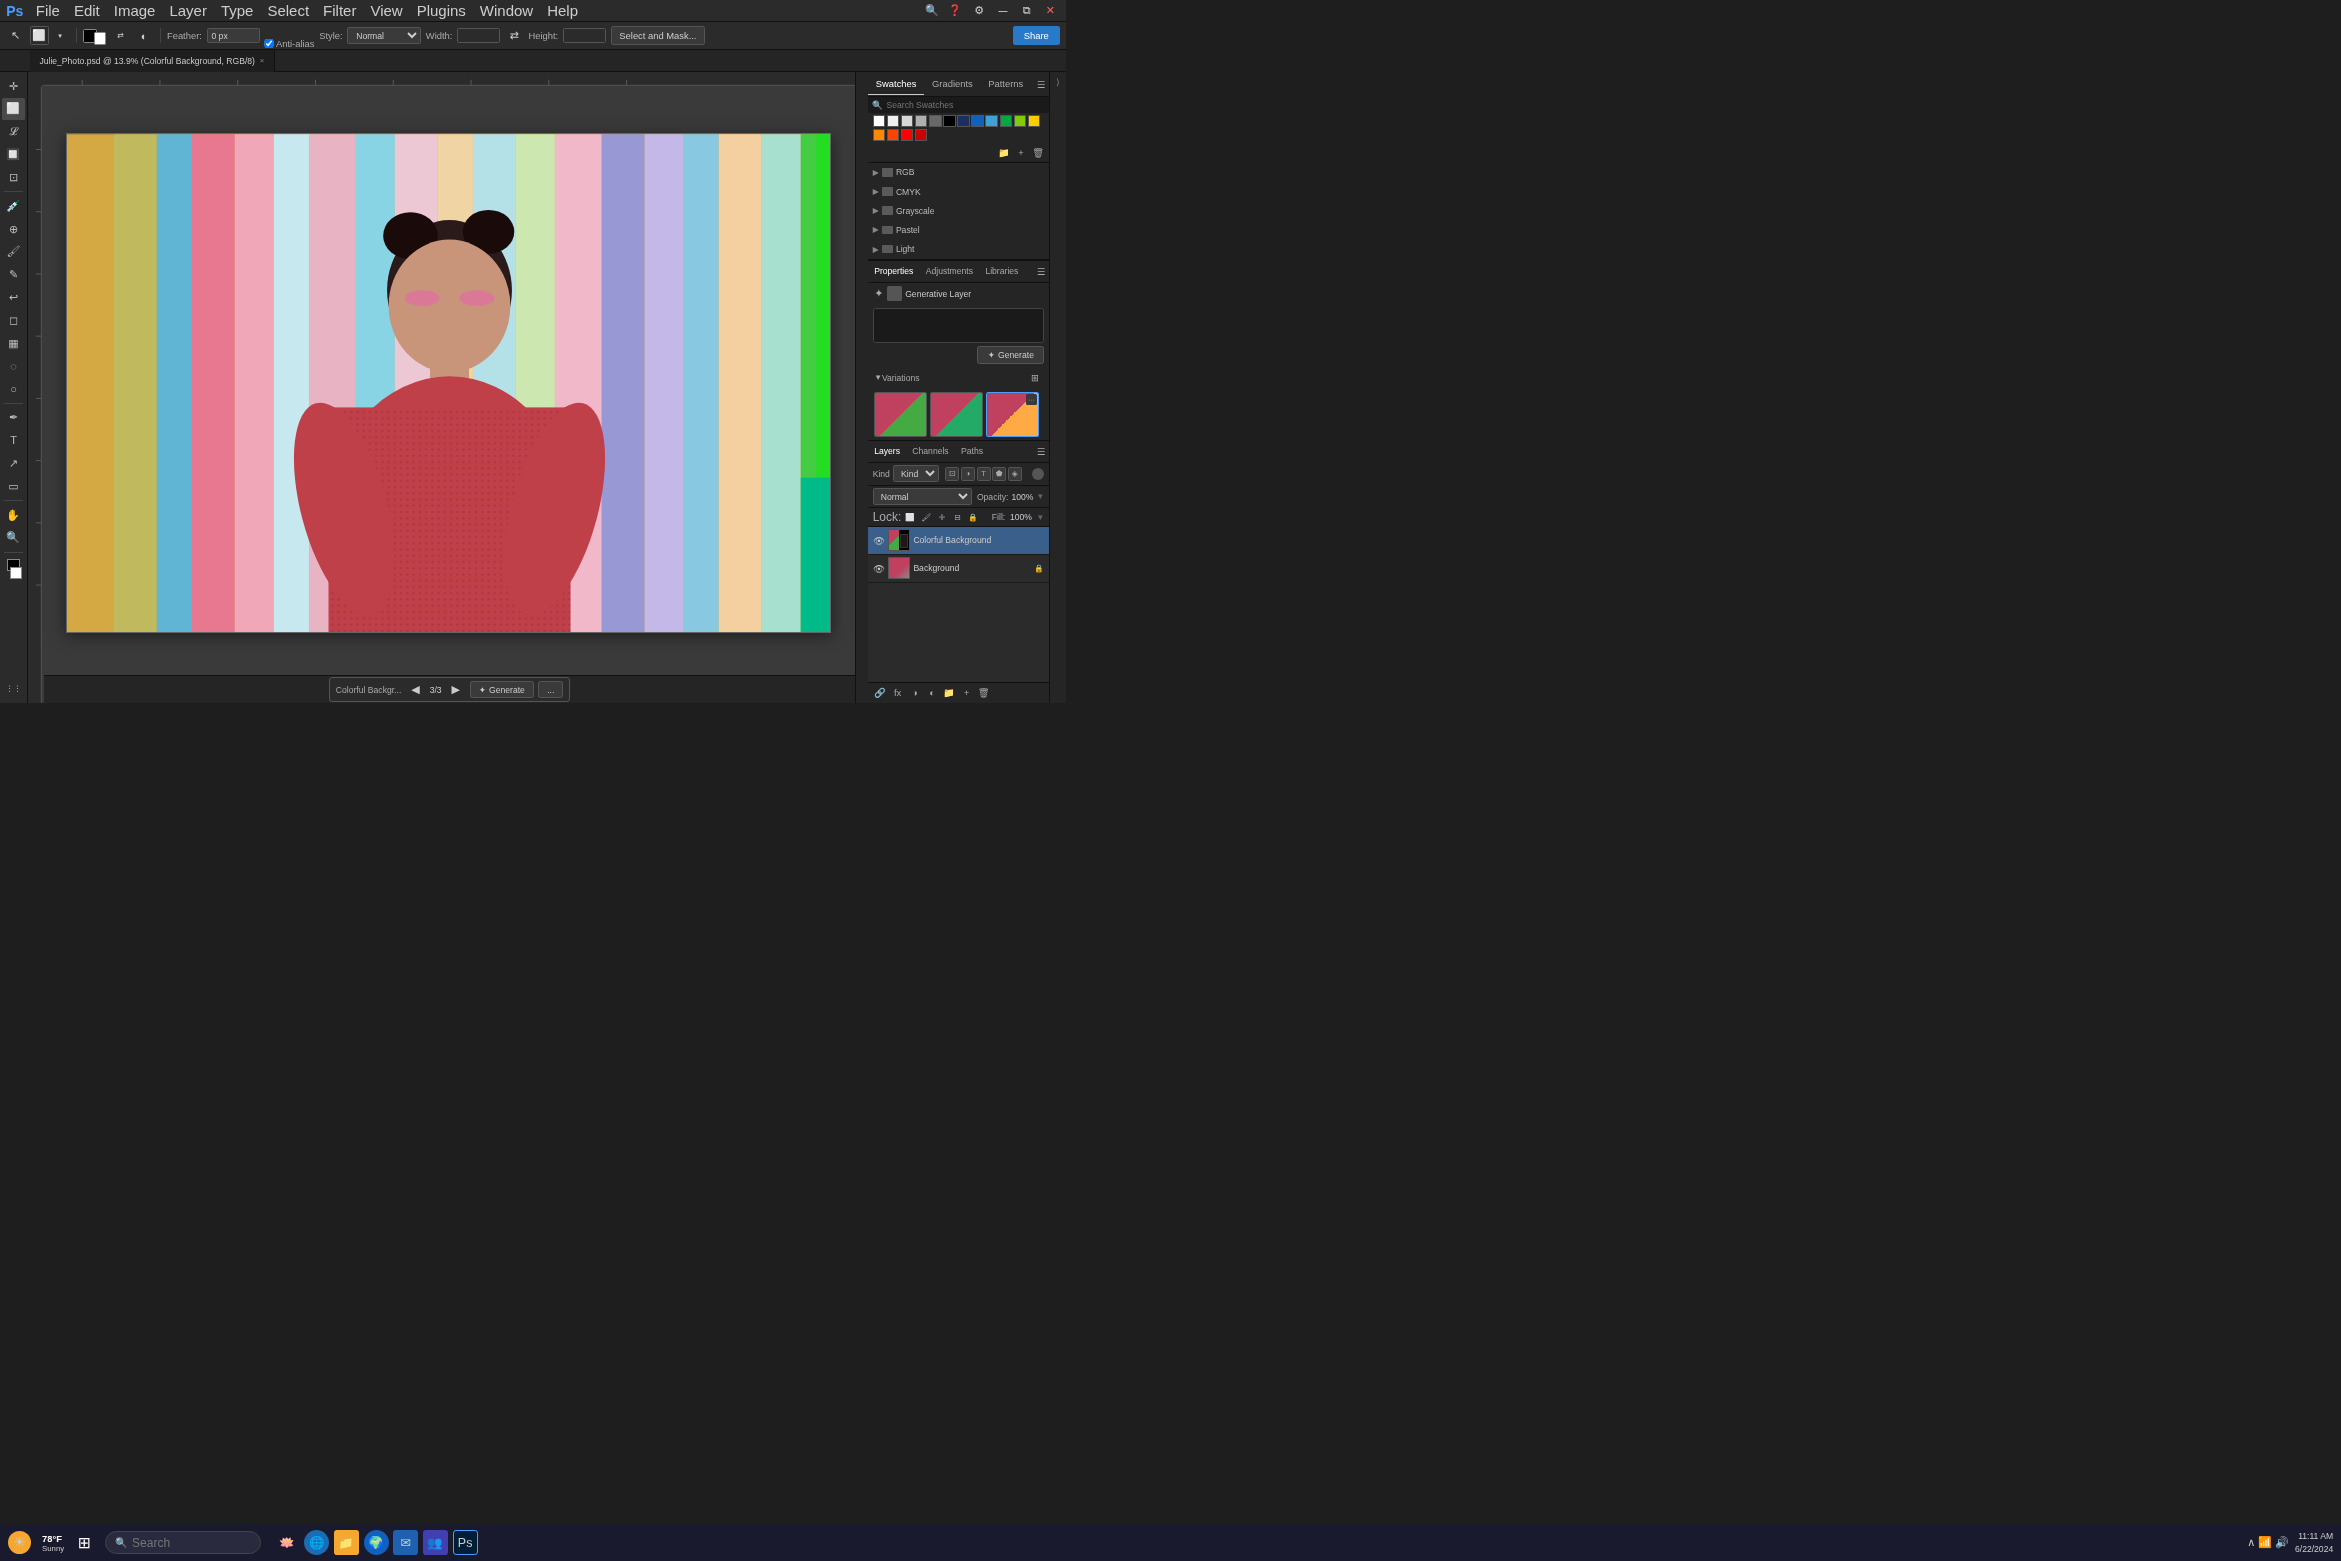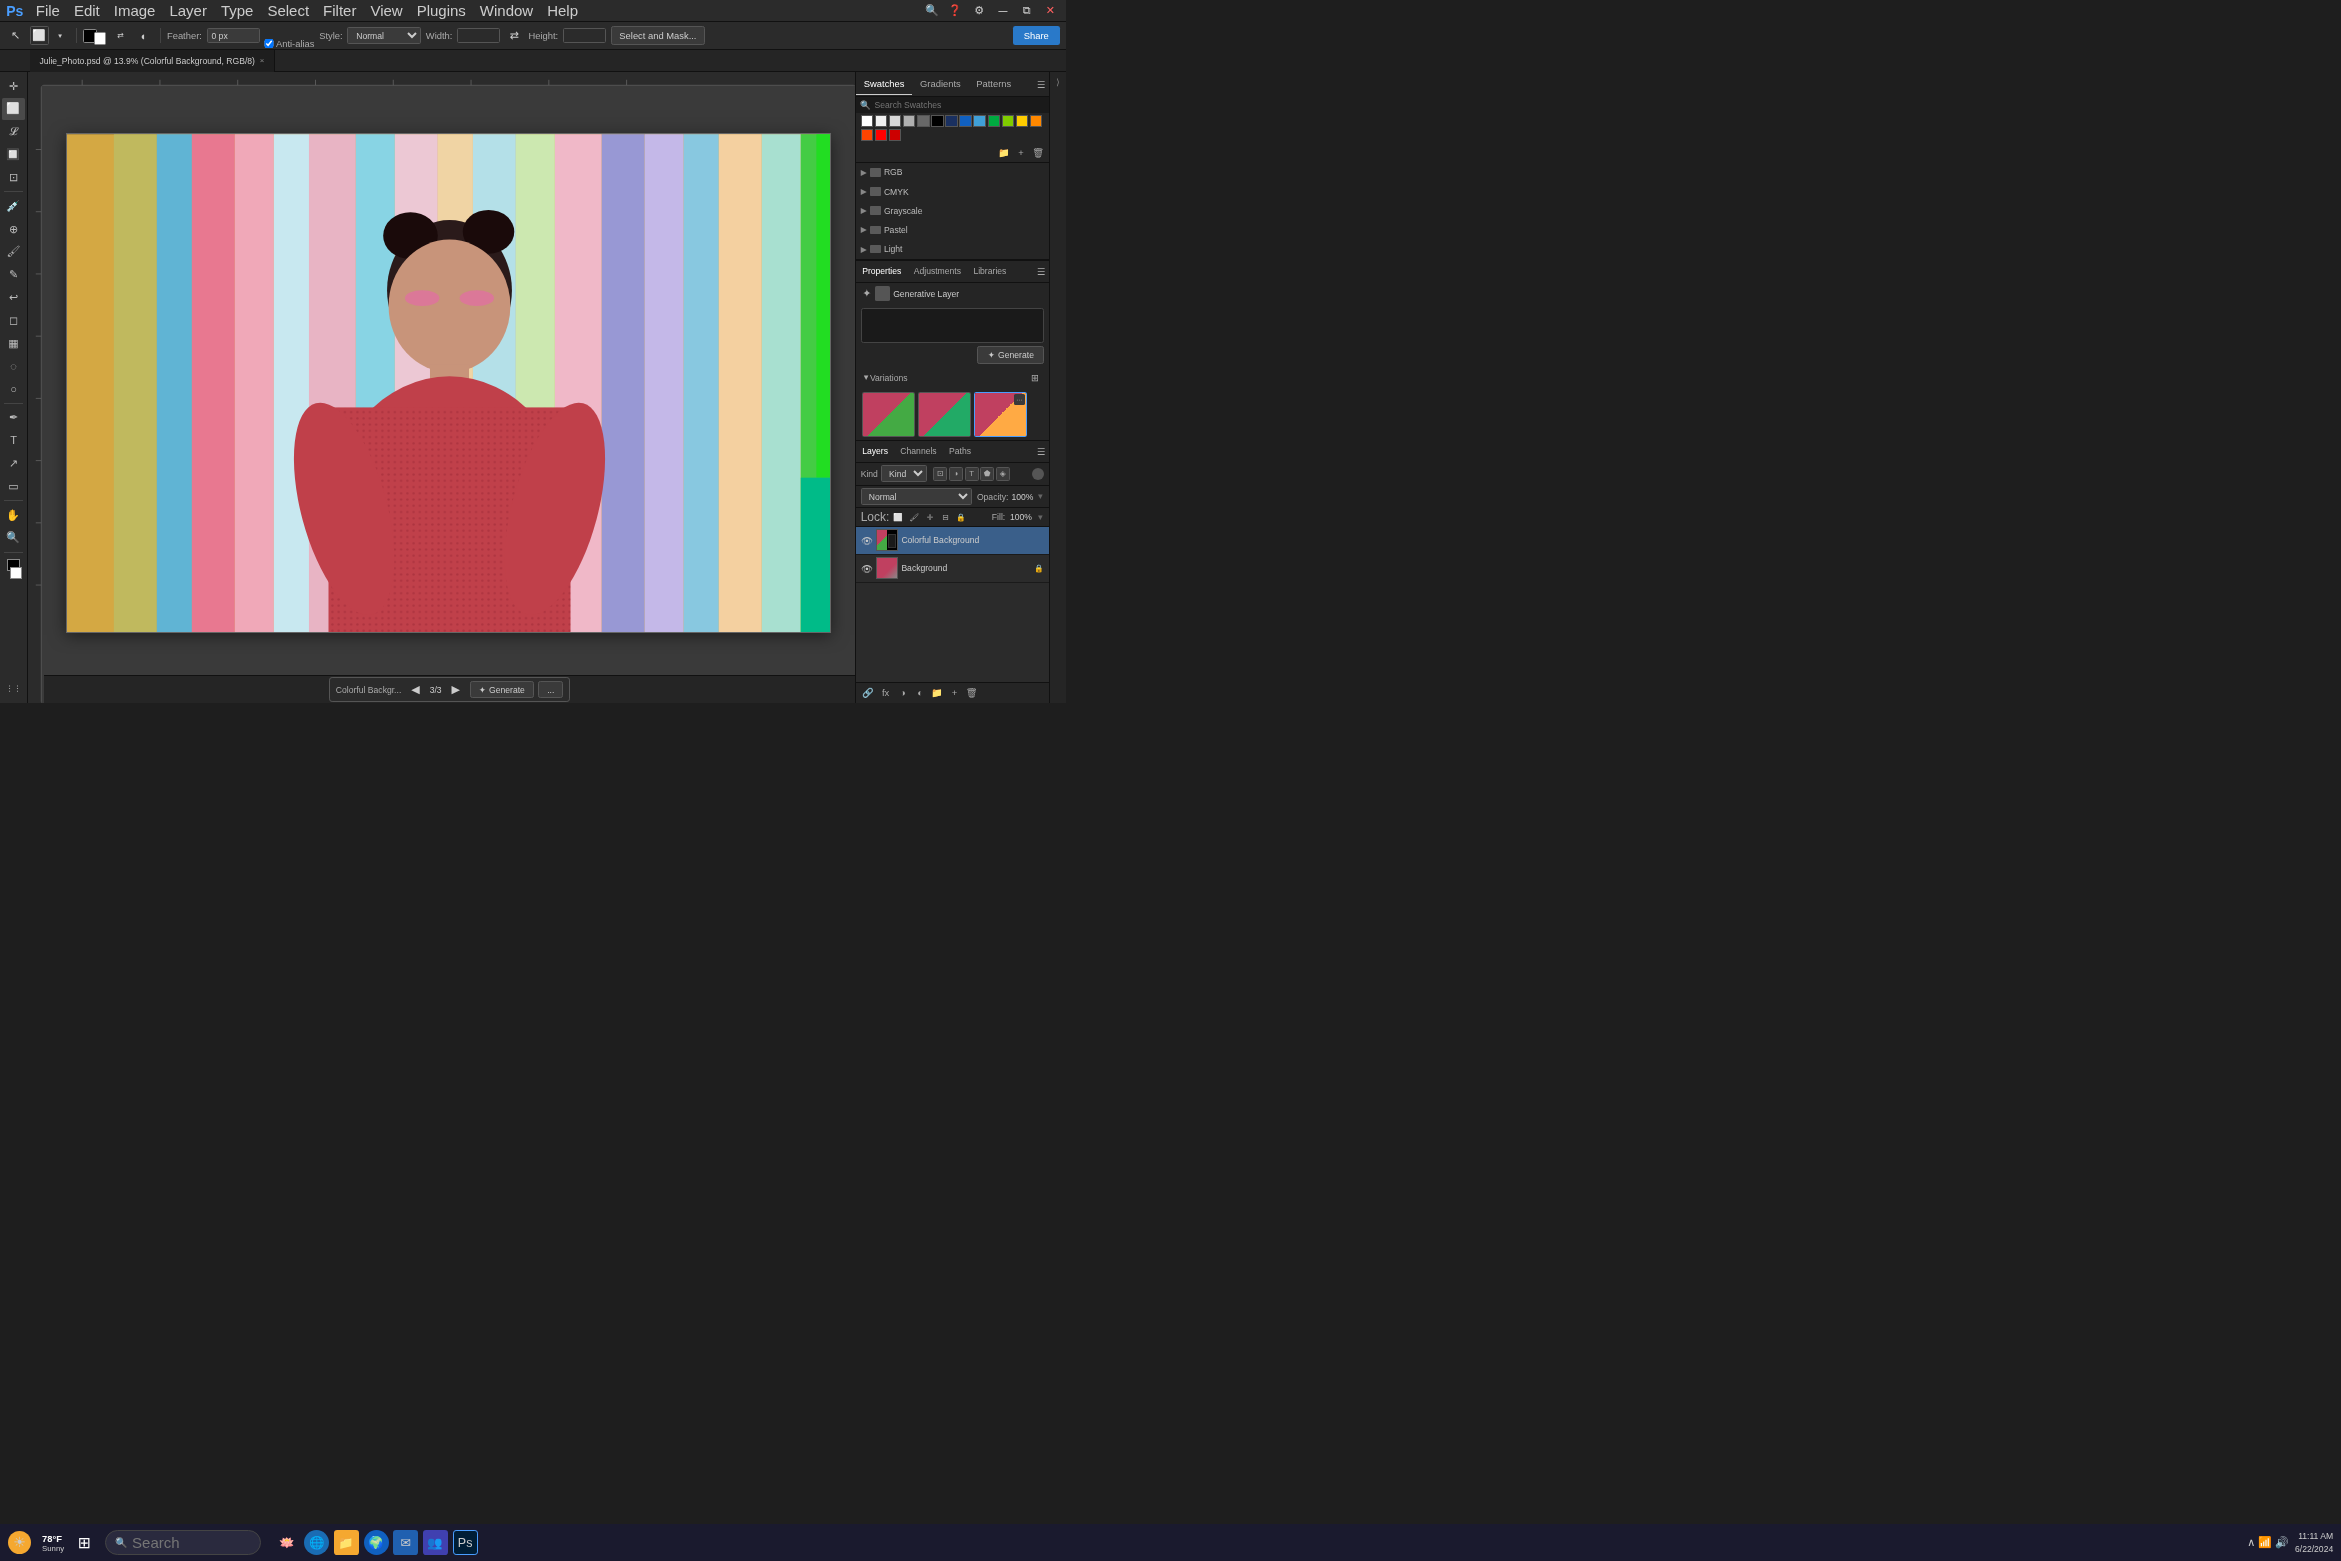--- a/index.html
+++ b/index.html
@@ -234,20 +234,21 @@
       color: #aaa;
     }
 
     
     .right-panel {
       width: 194px;
       background: #252525;
       border-left: 0.8px solid #111;
       display: flex;
       flex-direction: column;
+      padding-left: 12px;
     }
 
     
     .panel-section {
       border-bottom: 0.8px solid #111;
     }
     .panel-tabs {
       display: flex;
       align-items: center;
       background: #252525;
@@ -624,21 +625,21 @@
       border: 0.8px solid #444;
       border-radius: 14px;
       padding: 3.1px 9.4px;
       gap: 4.7px;
       width: 156px;
     }
     .taskbar-search-input {
       background: transparent;
       border: none;
       color: #ccc;
-      font-size: 15px;
+      font-size: 12px;
       outline: none;
       width: 94px;
     }
     .taskbar-apps {
       display: flex;
       align-items: center;
       gap: 4.7px;
       margin-left: 7.8px;
     }
     .taskbar-app {

